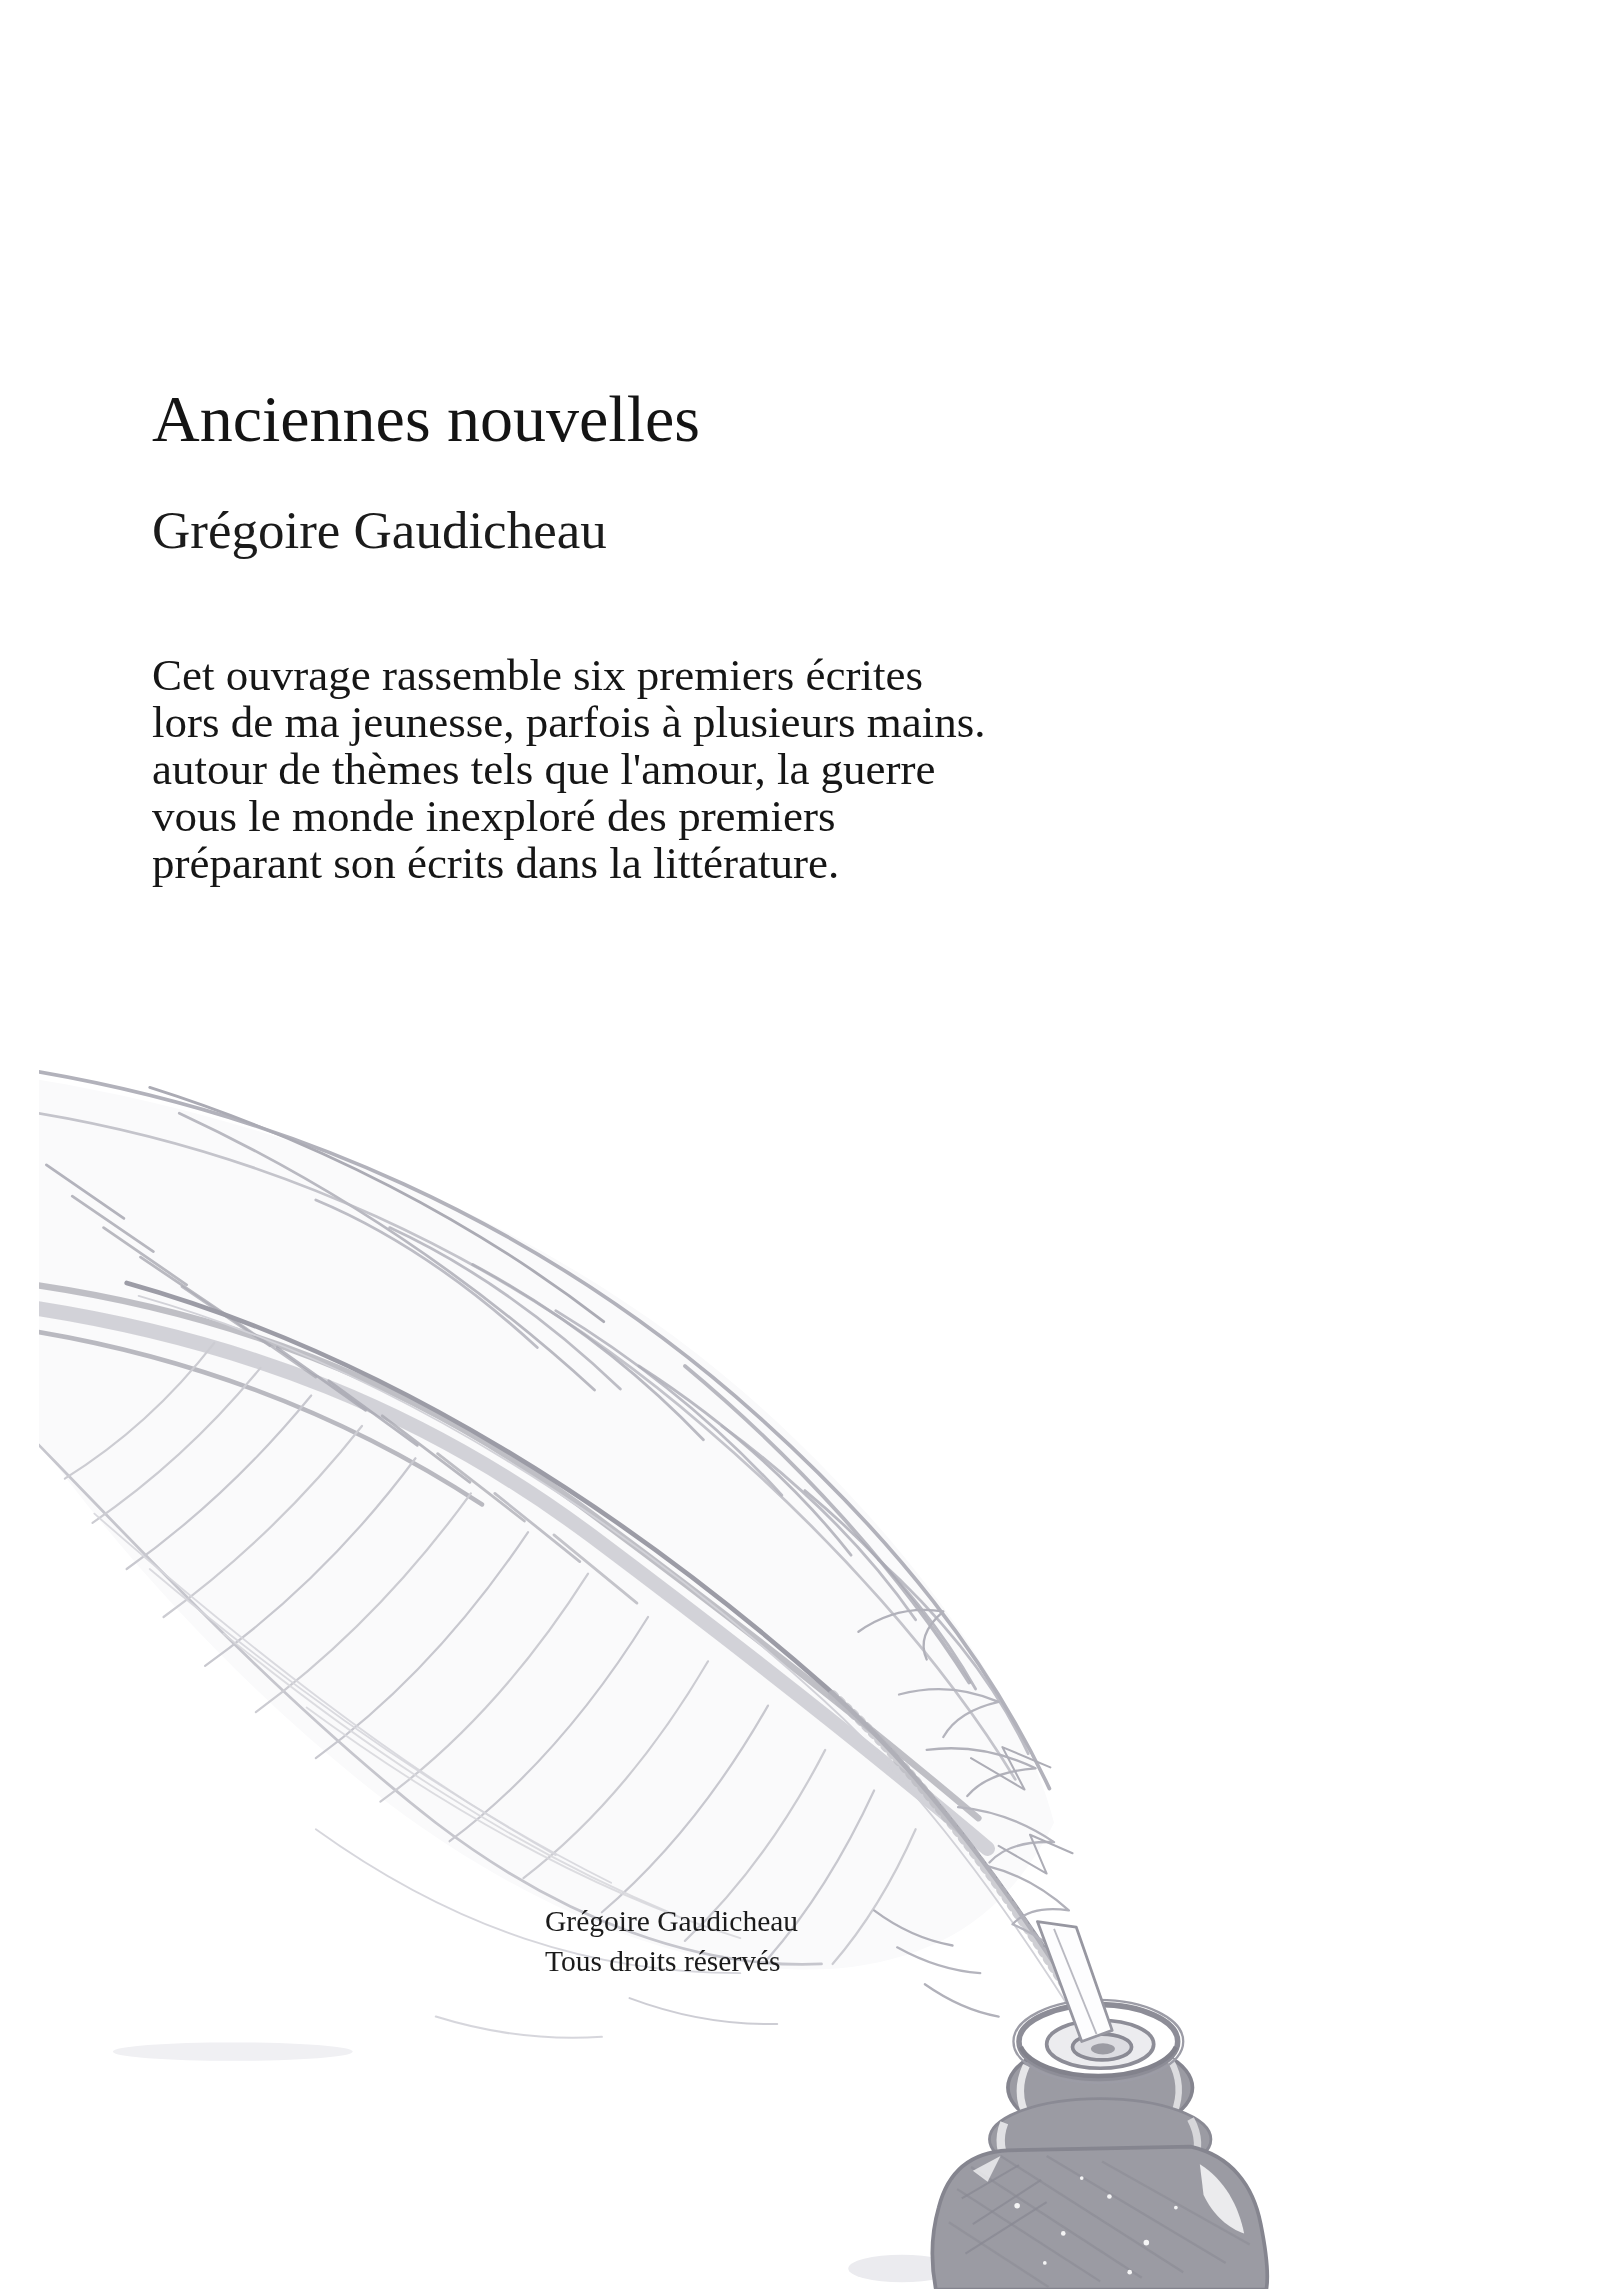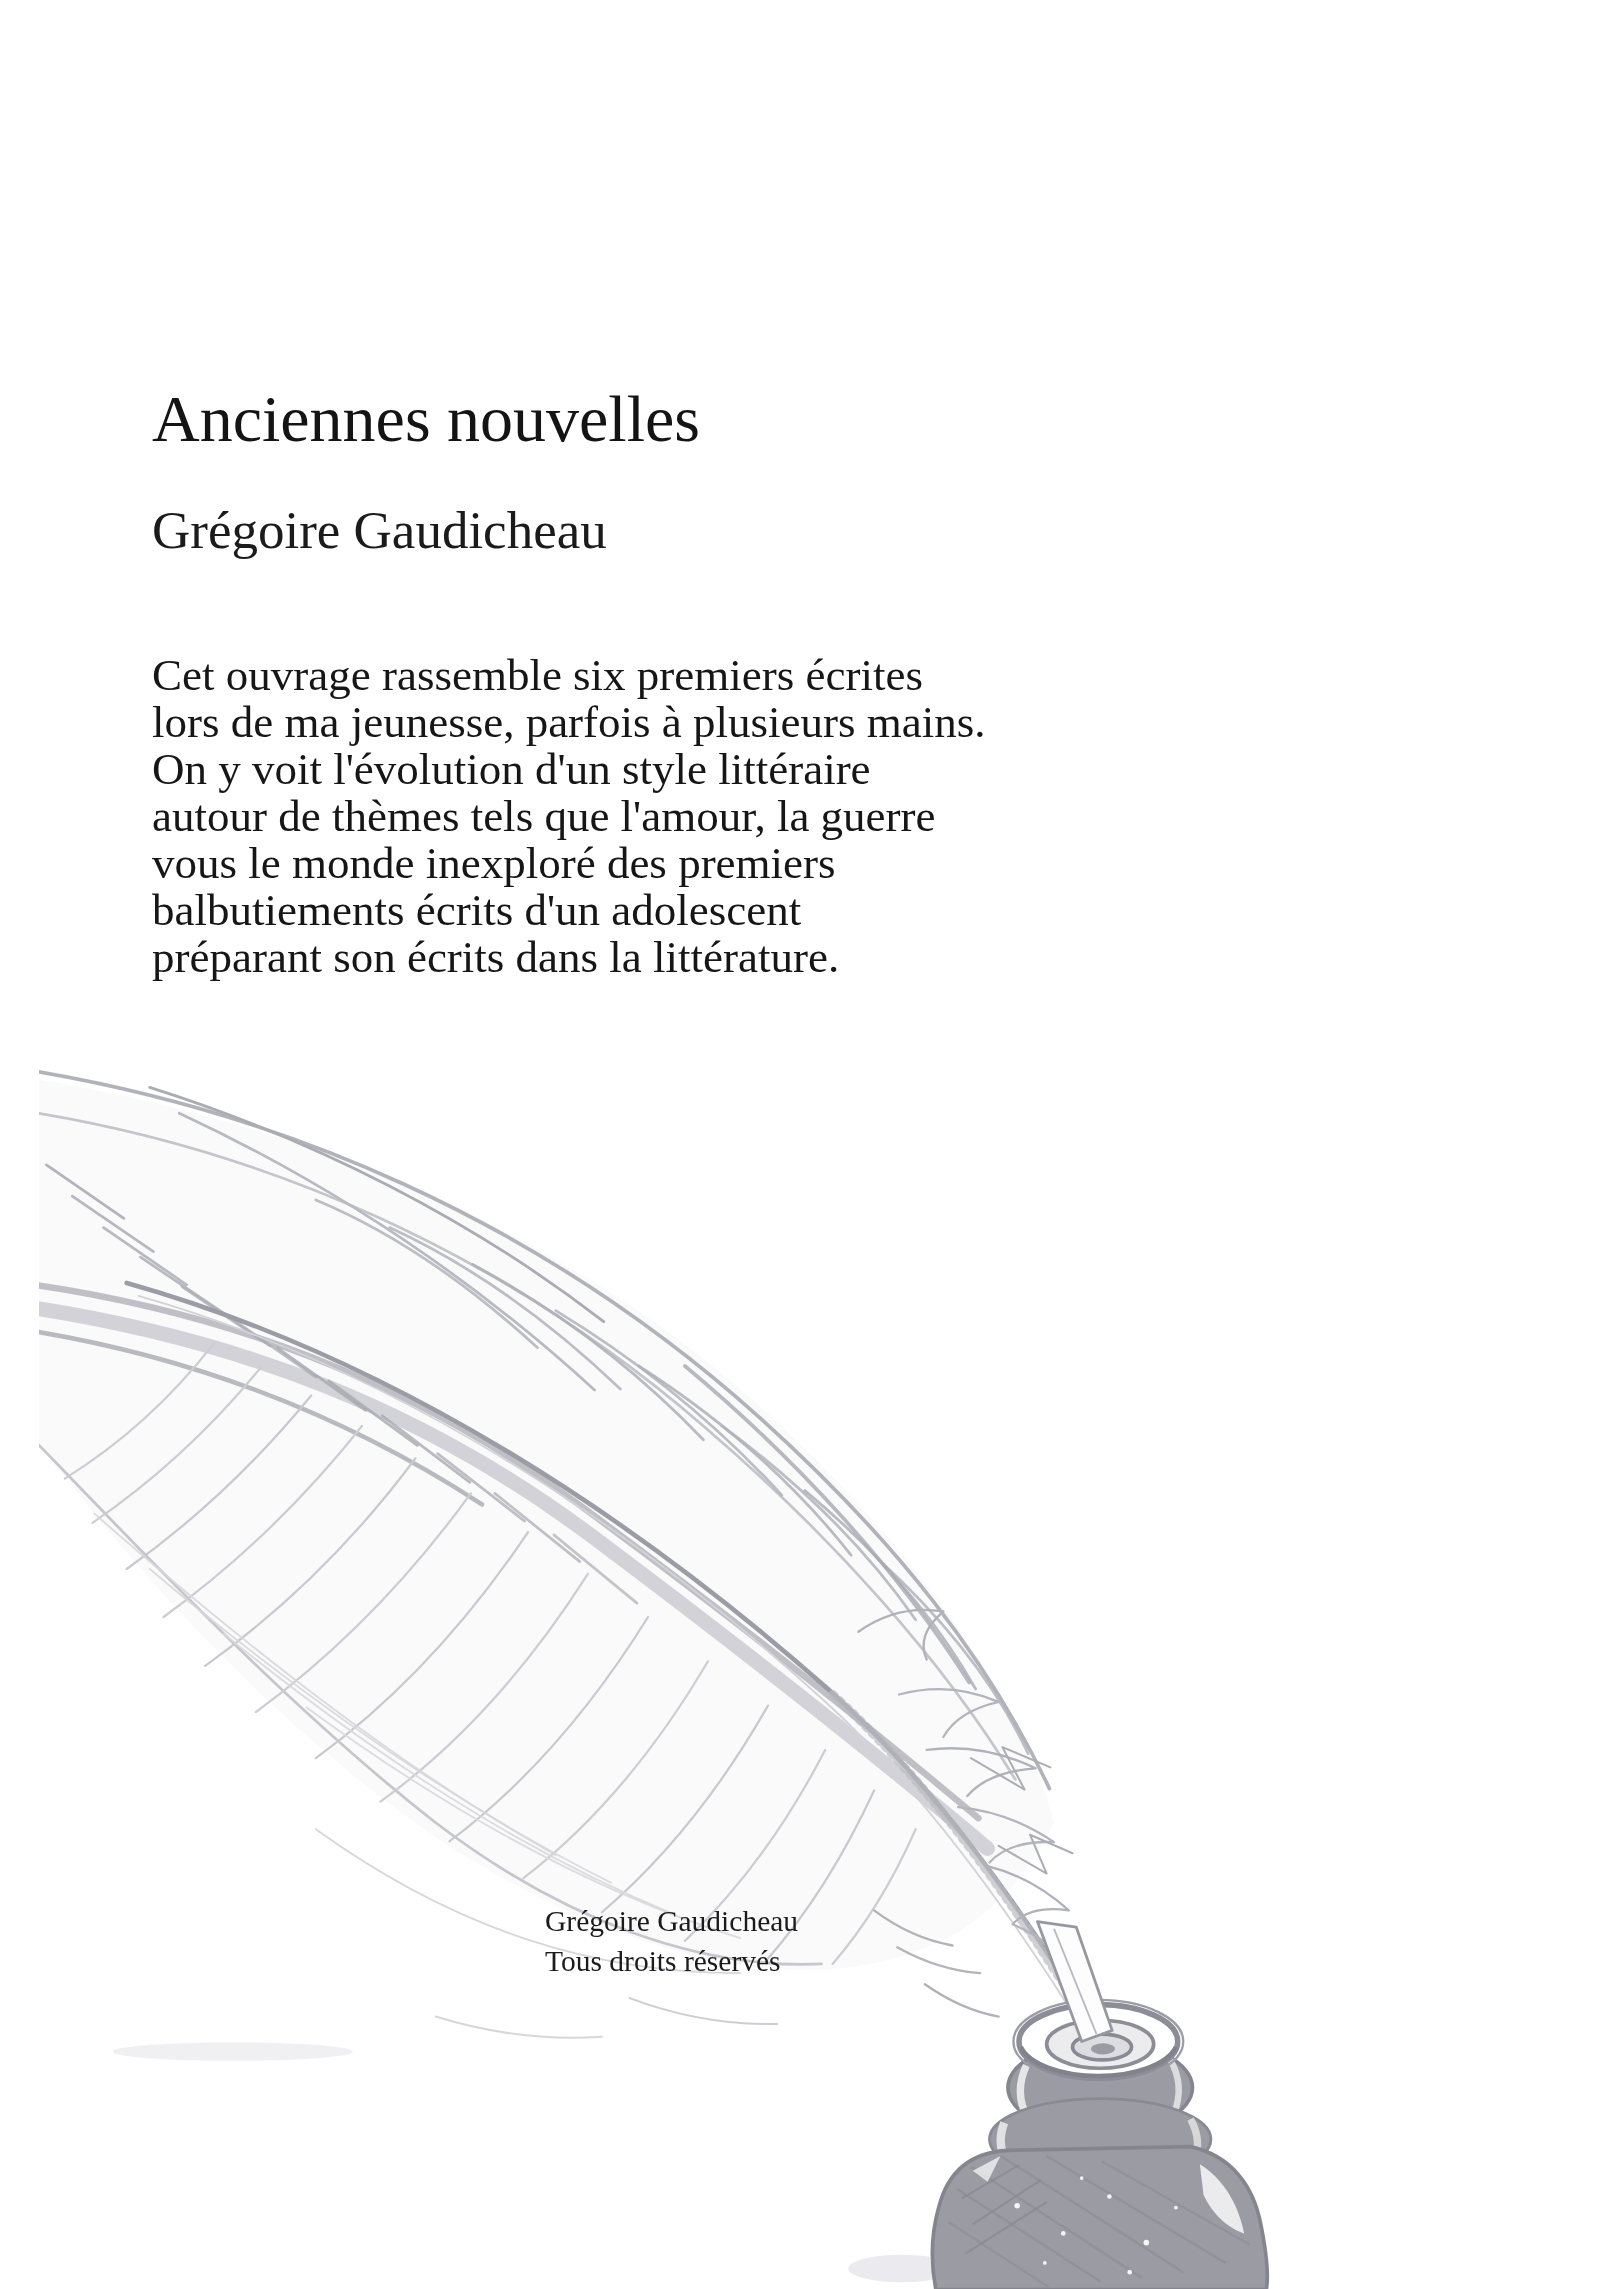--- a/index.html
+++ b/index.html
@@ -208,24 +208,22 @@
     </g>
   </svg>
 
   <h1 class="page-title">Anciennes nouvelles</h1>
 
   <div class="author-name">Grégoire Gaudicheau</div>
 
   <div class="description">
     <div class="line">Cet ouvrage rassemble six premiers écrites</div>
     <div class="line">lors de ma jeunesse, parfois à plusieurs mains.</div>
-    <div class="line">On y voit l'évolution d'un style littéraire</div>
     <div class="line">autour de thèmes tels que l'amour, la guerre</div>
     <div class="line">vous le monde inexploré des premiers</div>
-    <div class="line">balbutiements écrits d'un adolescent</div>
     <div class="line">préparant son écrits dans la littérature.</div>
   </div>
 
   <div class="colophon">
     <div class="line">Grégoire Gaudicheau</div>
     <div class="line">Tous droits réservés</div>
   </div>
 
 </div>
 

